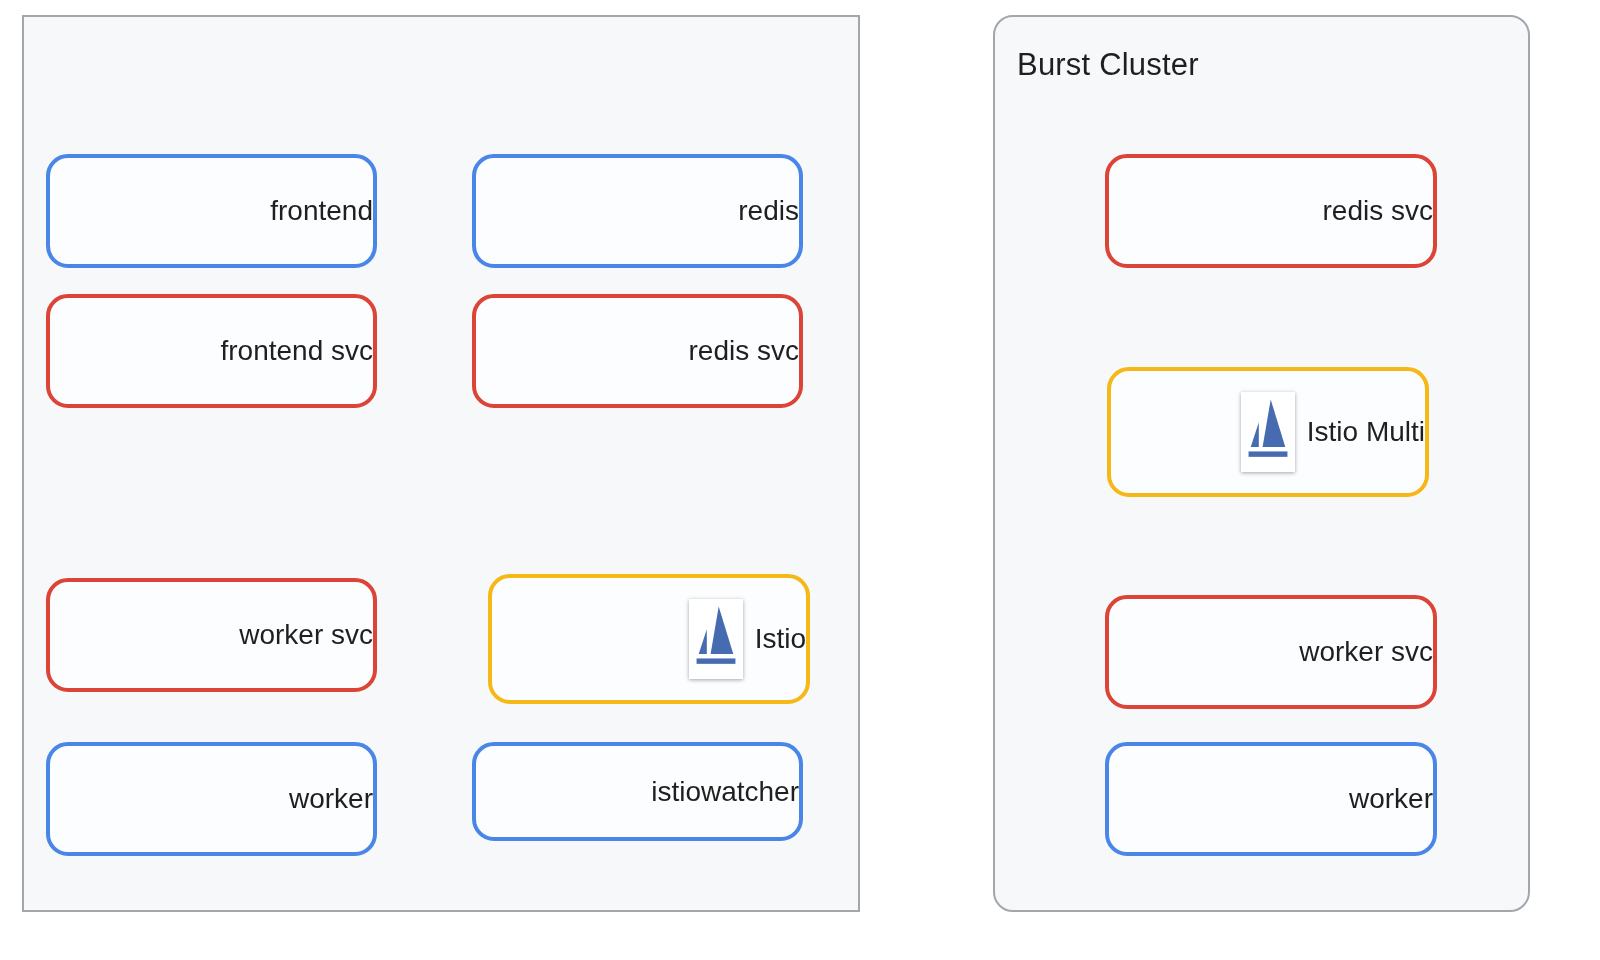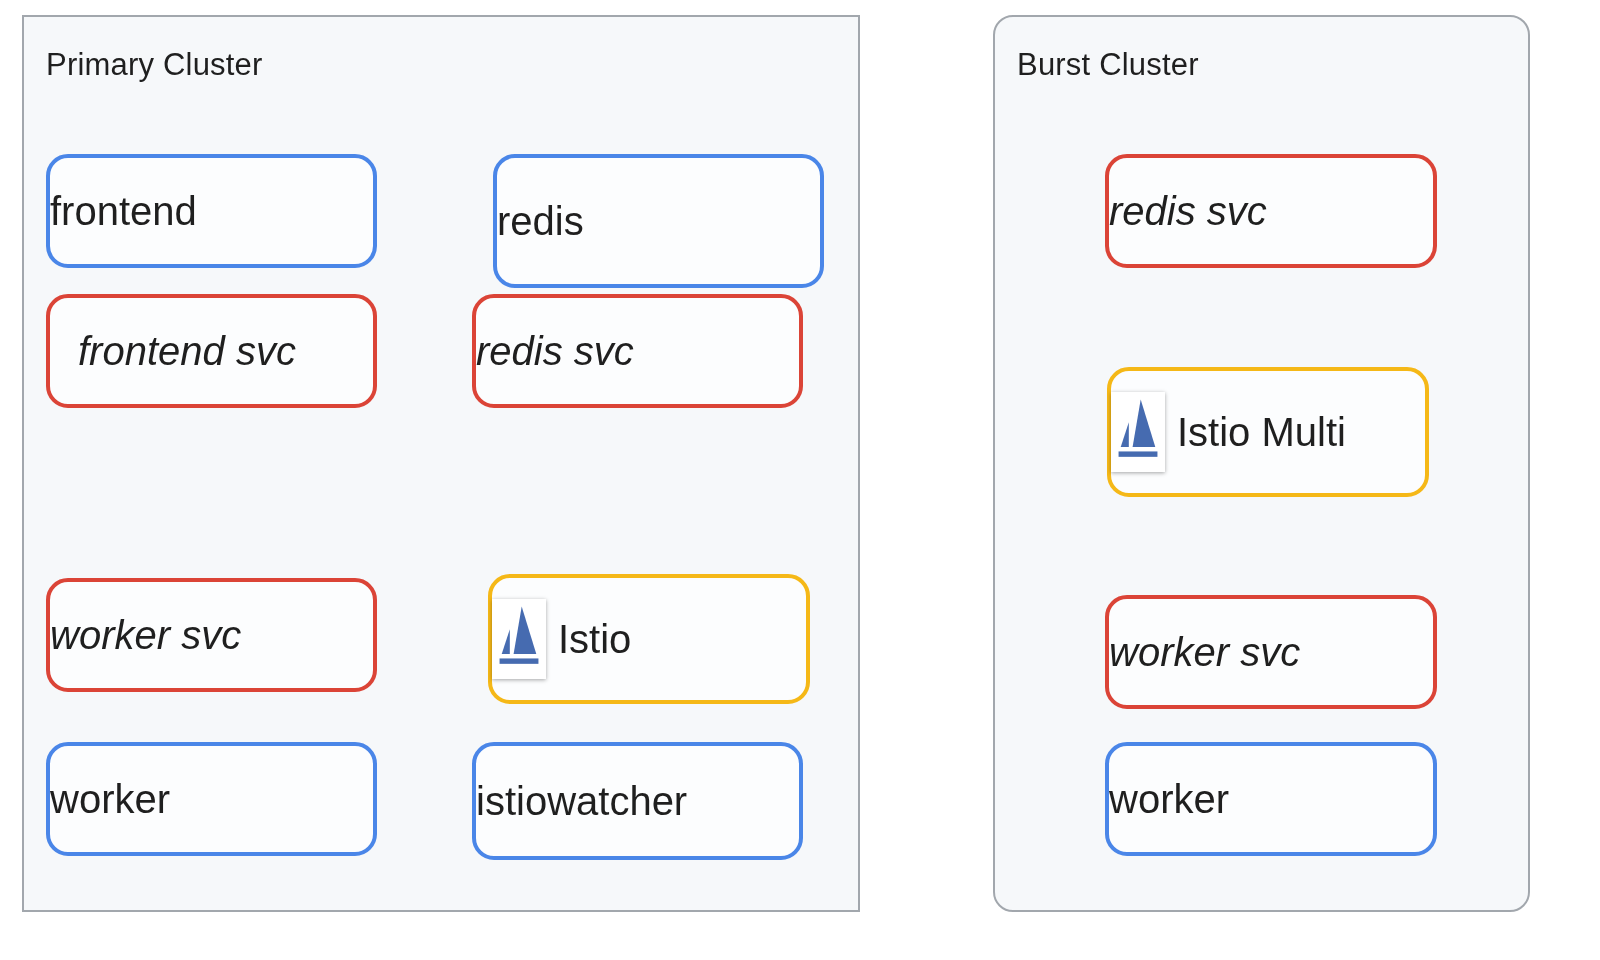--- a/index.html
+++ b/index.html
@@ -30,65 +30,64 @@
     letter-spacing: 0.2px;
   }
   .node {
     position: absolute;
     box-sizing: border-box;
     background: #fcfdfe;
     border: 4px solid #888;
     border-radius: 22px;
     display: flex;
     align-items: center;
-    justify-content: flex-start;
+    justify-content: flex-end;
     gap: 12px;
-    font-size: 40px;
+    font-size: 28px;
     color: #1f1f1f;
   }
   .node.blue   { border-color: #4a86e8; }
-  .node.red    { border-color: #db4437; font-style: italic; }
+  .node.red    { border-color: #db4437; }
   .node.yellow { border-color: #f5b817; }
   .istio-logo {
     width: 54px;
     height: 80px;
     background: #ffffff;
     box-shadow: 0 1px 4px rgba(0,0,0,0.35);
     display: flex;
     align-items: center;
     justify-content: center;
     flex: 0 0 auto;
   }
   .istio-logo svg { width: 100%; height: 100%; display: block; }
 
   
   #primary-cluster { left: 22px;  top: 15px; width: 838px; height: 897px; }
   #p-frontend      { left: 22px;  top: 137px; width: 331px; height: 114px; }
-  #p-redis         { left: 448px; top: 137px; width: 331px; height: 134px; margin-left: 21px; }
+  #p-redis         { left: 448px; top: 137px; width: 331px; height: 114px; }
   #p-frontend-svc  { left: 22px;  top: 277px; width: 331px; height: 114px; padding-left: 28px; }
   #p-redis-svc     { left: 448px; top: 277px; width: 331px; height: 114px; }
   #p-worker-svc    { left: 22px;  top: 561px; width: 331px; height: 114px; }
   #p-istio         { left: 452px; top: 557px; width: 322px; height: 130px; margin-left: 12px; }
   #p-worker        { left: 22px;  top: 725px; width: 331px; height: 114px; }
-  #p-istiowatcher  { left: 448px; top: 725px; width: 331px; height: 118px; }
+  #p-istiowatcher  { left: 448px; top: 725px; width: 331px; height: 99px; }
 
   
   #burst-cluster   { left: 993px; top: 15px; width: 537px; height: 897px; border-radius: 20px; }
   #b-redis-svc     { left: 110px; top: 137px; width: 332px; height: 114px; }
   #b-istio-multi   { left: 112px; top: 350px; width: 322px; height: 130px; }
   #b-worker-svc    { left: 110px; top: 578px; width: 332px; height: 114px; }
   #b-worker        { left: 110px; top: 725px; width: 332px; height: 114px; }
 </style>
 </head>
 <body>
 
 <div class="canvas">
 
   <div class="cluster" id="primary-cluster">
-    <div class="cluster-title">Primary Cluster</div>
 
     <div class="node blue" id="p-frontend">
       <span>frontend</span>
     </div>
 
     <div class="node blue" id="p-redis">
       <span>redis</span>
     </div>
 
     <div class="node red" id="p-frontend-svc">

